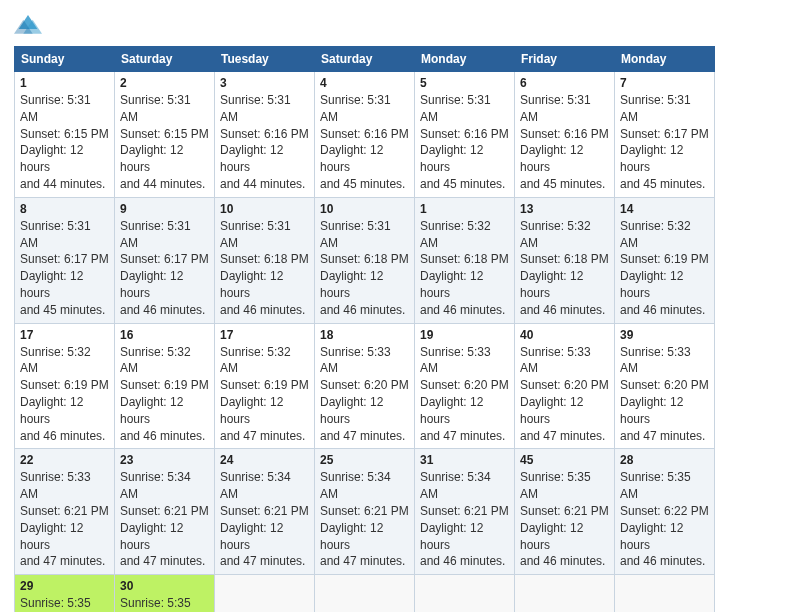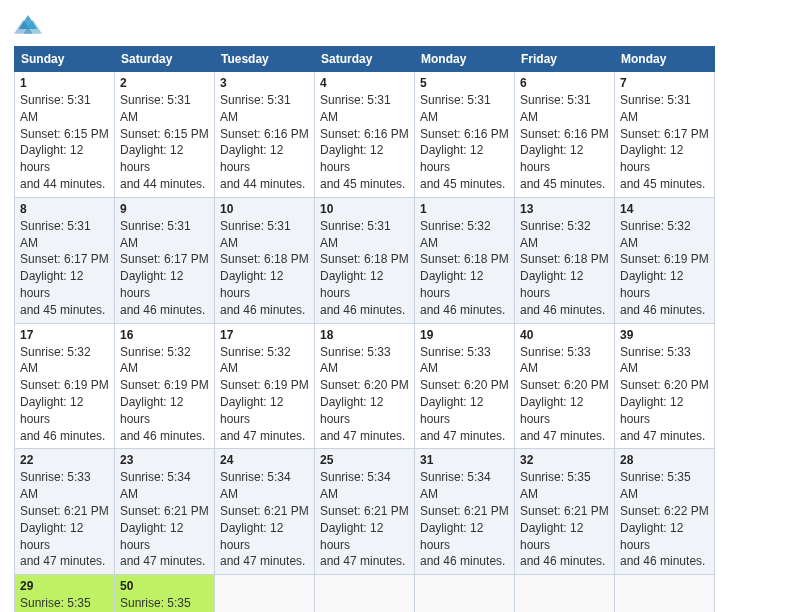--- a/index.html
+++ b/index.html
@@ -196,29 +196,29 @@
           <td><span class="day-num">22</span>
 <span class="day-info">Sunrise: 5:33 AM<br>Sunset: 6:21 PM<br>Daylight: 12 hours<br>and 47 minutes.</span></td>
           <td><span class="day-num">23</span>
 <span class="day-info">Sunrise: 5:34 AM<br>Sunset: 6:21 PM<br>Daylight: 12 hours<br>and 47 minutes.</span></td>
           <td><span class="day-num">24</span>
 <span class="day-info">Sunrise: 5:34 AM<br>Sunset: 6:21 PM<br>Daylight: 12 hours<br>and 47 minutes.</span></td>
           <td><span class="day-num">25</span>
 <span class="day-info">Sunrise: 5:34 AM<br>Sunset: 6:21 PM<br>Daylight: 12 hours<br>and 47 minutes.</span></td>
           <td><span class="day-num">31</span>
 <span class="day-info">Sunrise: 5:34 AM<br>Sunset: 6:21 PM<br>Daylight: 12 hours<br>and 46 minutes.</span></td>
-          <td><span class="day-num">32</span>
+          <td><span class="day-num">45</span>
 <span class="day-info">Sunrise: 5:35 AM<br>Sunset: 6:21 PM<br>Daylight: 12 hours<br>and 46 minutes.</span></td>
           <td><span class="day-num">28</span>
 <span class="day-info">Sunrise: 5:35 AM<br>Sunset: 6:22 PM<br>Daylight: 12 hours<br>and 46 minutes.</span></td>
         </tr>
         <tr>
           <td><span class="day-num">29</span>
 <span class="day-info">Sunrise: 5:35 AM<br>Sunset: 6:22 PM<br>Daylight: 12 hours<br>and 46 minutes.</span></td>
-          <td><span class="day-num">50</span>
+          <td><span class="day-num">30</span>
 <span class="day-info">Sunrise: 5:35 AM<br>Sunset: 6:22 PM<br>Daylight: 12 hours<br>and 46 minutes.</span></td>
           <td class="empty-cell"></td>
           <td class="empty-cell"></td>
           <td class="empty-cell"></td>
           <td class="empty-cell"></td>
           <td class="empty-cell"></td>
         </tr>
       </tbody>
   </table>
 </div>

